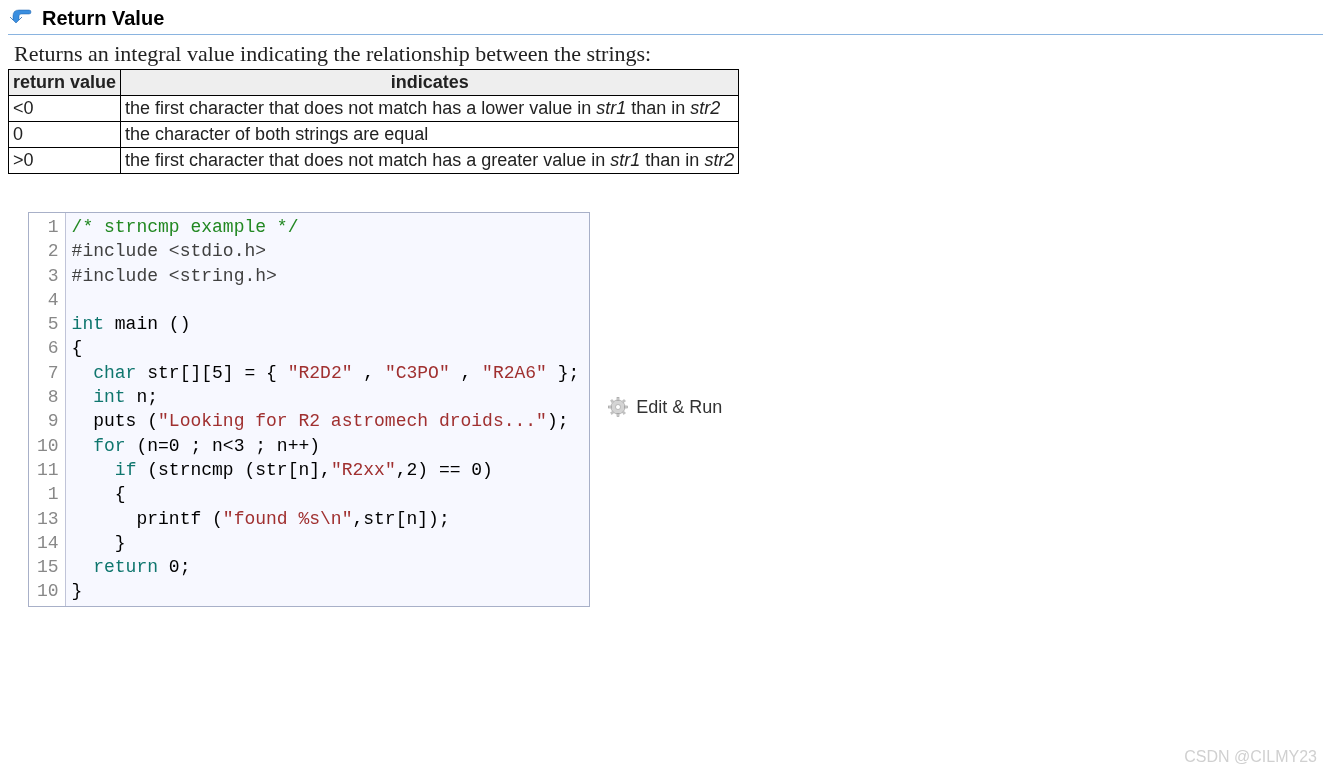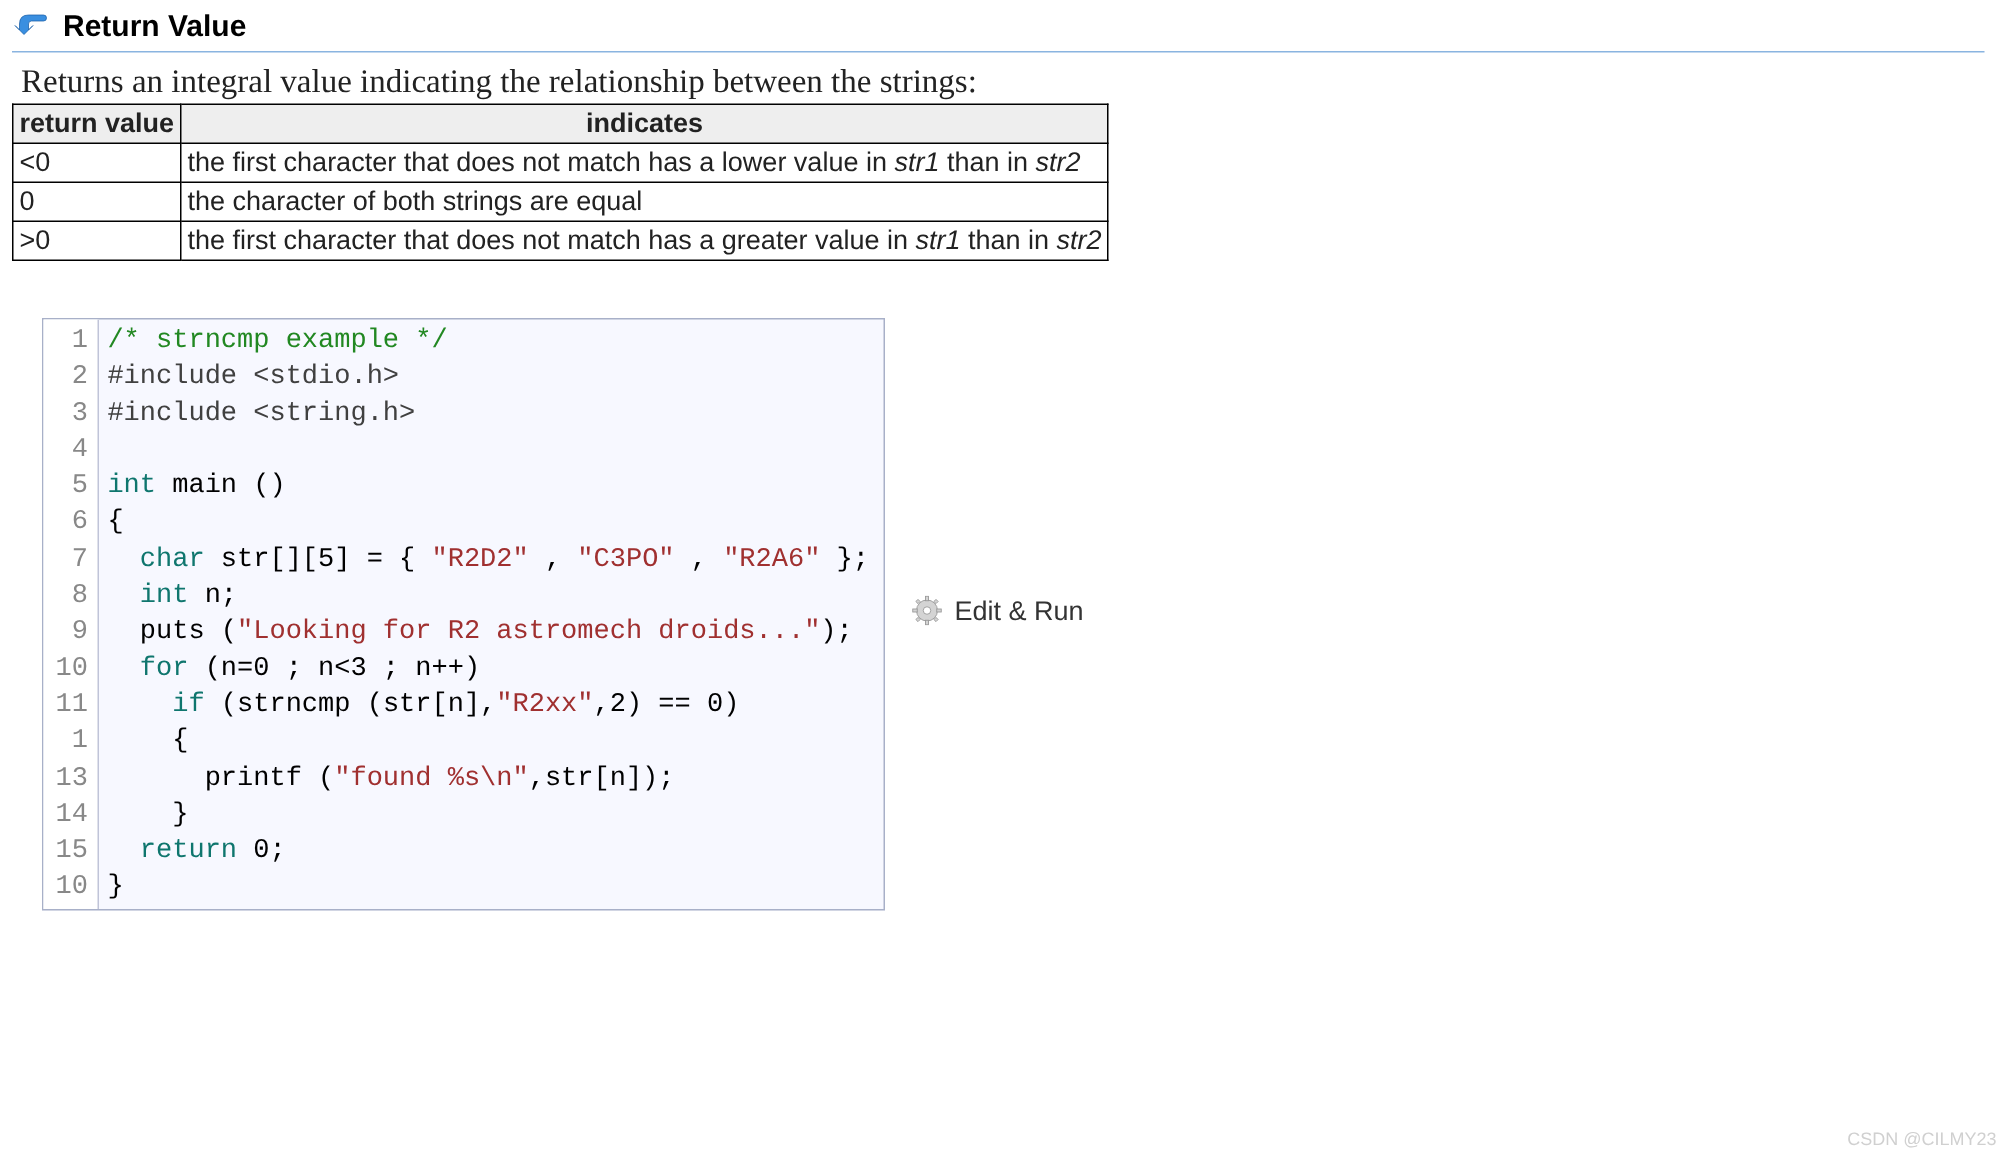--- a/index.html
+++ b/index.html
@@ -81,23 +81,23 @@
   .editrun {
     display: flex;
     align-items: flex-start;
     gap: 8px;
     font-size: 18px;
     color: #333;
     cursor: pointer;
   }
   .watermark {
     position: fixed;
-    right: 0;
+    right: 14px;
     bottom: 10px;
-    font-size: 12px;
+    font-size: 16px;
     color: #d0d0d0;
     font-family: Arial, sans-serif;
   }
 </style>
 </head>
 <body>
 
 <div class="section-header">
   <span class="icon-box">
     <svg width="24" height="22" viewBox="0 0 24 22">

